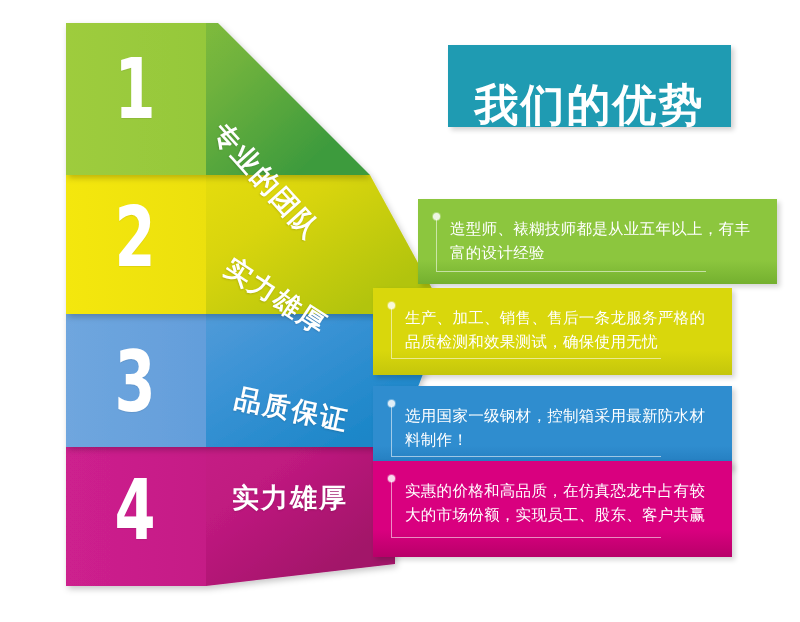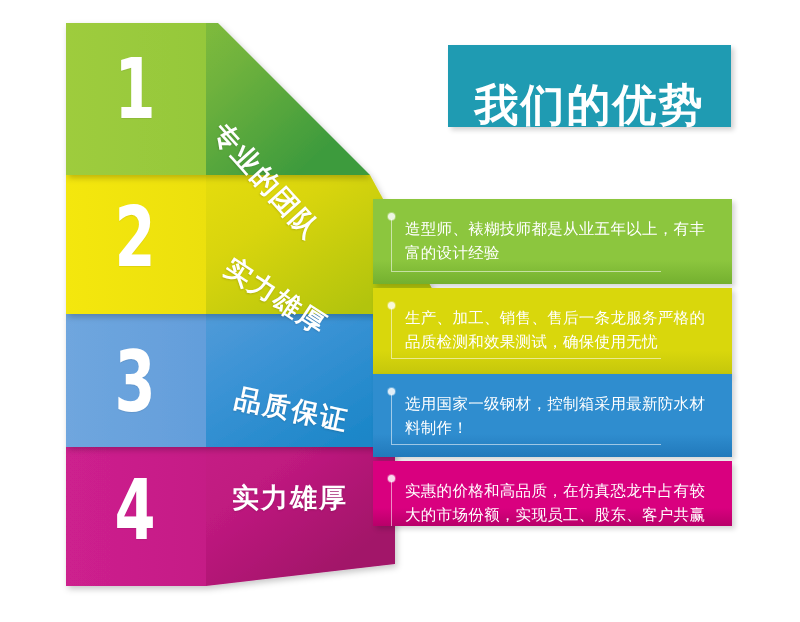--- a/index.html
+++ b/index.html
@@ -79,24 +79,24 @@
   .cap-4 { left:232px; top:484px; transform:rotate(0deg);  transform-origin:left top; }
 
   
   .card {
     position:absolute;
     left:373px;
     width:359px;
     box-shadow:3px 3px 5px rgba(0,0,0,0.17);
     overflow:hidden;
   }
-  .card-1 { top:199px; height:85px; }
+  .card-1 { top:199px; height:85px;margin-left:45px; }
   .card-2 { top:288px; height:87px; }
   .card-3 { top:374px; height:83px; }
-  .card-4 { top:461px; height:65px;text-decoration:underline; }
+  .card-4 { top:461px; height:96px;text-decoration:underline; }
 
   .card-deco-dot {
     position:absolute;
     left:15px; top:14px;
     width:7px; height:7px;
     border-radius:50%;
     background:#ffffff;
     opacity:0.85;
     box-shadow:0 0 0 1px rgba(255,255,255,0.35);
   }
@@ -224,21 +224,21 @@
     <div class="card-text">造型师、裱糊技师都是从业五年以上，有丰富的设计经验</div>
   </div>
 
   <div class="card card-2" style="background: linear-gradient(rgb(217, 215, 12) 0%, rgb(217, 215, 12) 72%, rgb(196, 198, 11) 100%);">
     <span class="card-deco-dot"></span>
     <span class="card-deco-vline"></span>
     <span class="card-deco-hline"></span>
     <div class="card-text">生产、加工、销售、售后一条龙服务严格的品质检测和效果测试，确保使用无忧</div>
   </div>
 
-  <div class="card card-3" style="background: linear-gradient(rgb(47, 141, 207) 0%, rgb(47, 141, 207) 72%, rgb(33, 121, 187) 100%);">
+  <div class="card card-3" style="background: linear-gradient(rgb(47, 141, 207) 0%, rgb(47, 141, 207) 72%, rgb(33, 121, 187) 100%); margin-top: 12px;">
     <span class="card-deco-dot"></span>
     <span class="card-deco-vline"></span>
     <span class="card-deco-hline"></span>
     <div class="card-text">选用国家一级钢材，控制箱采用最新防水材料制作！</div>
   </div>
 
   <div class="card card-4" style="background: linear-gradient(rgb(217, 0, 127) 0%, rgb(217, 0, 127) 72%, rgb(184, 0, 105) 100%);">
     <span class="card-deco-dot"></span>
     <span class="card-deco-vline"></span>
     <span class="card-deco-hline"></span>

